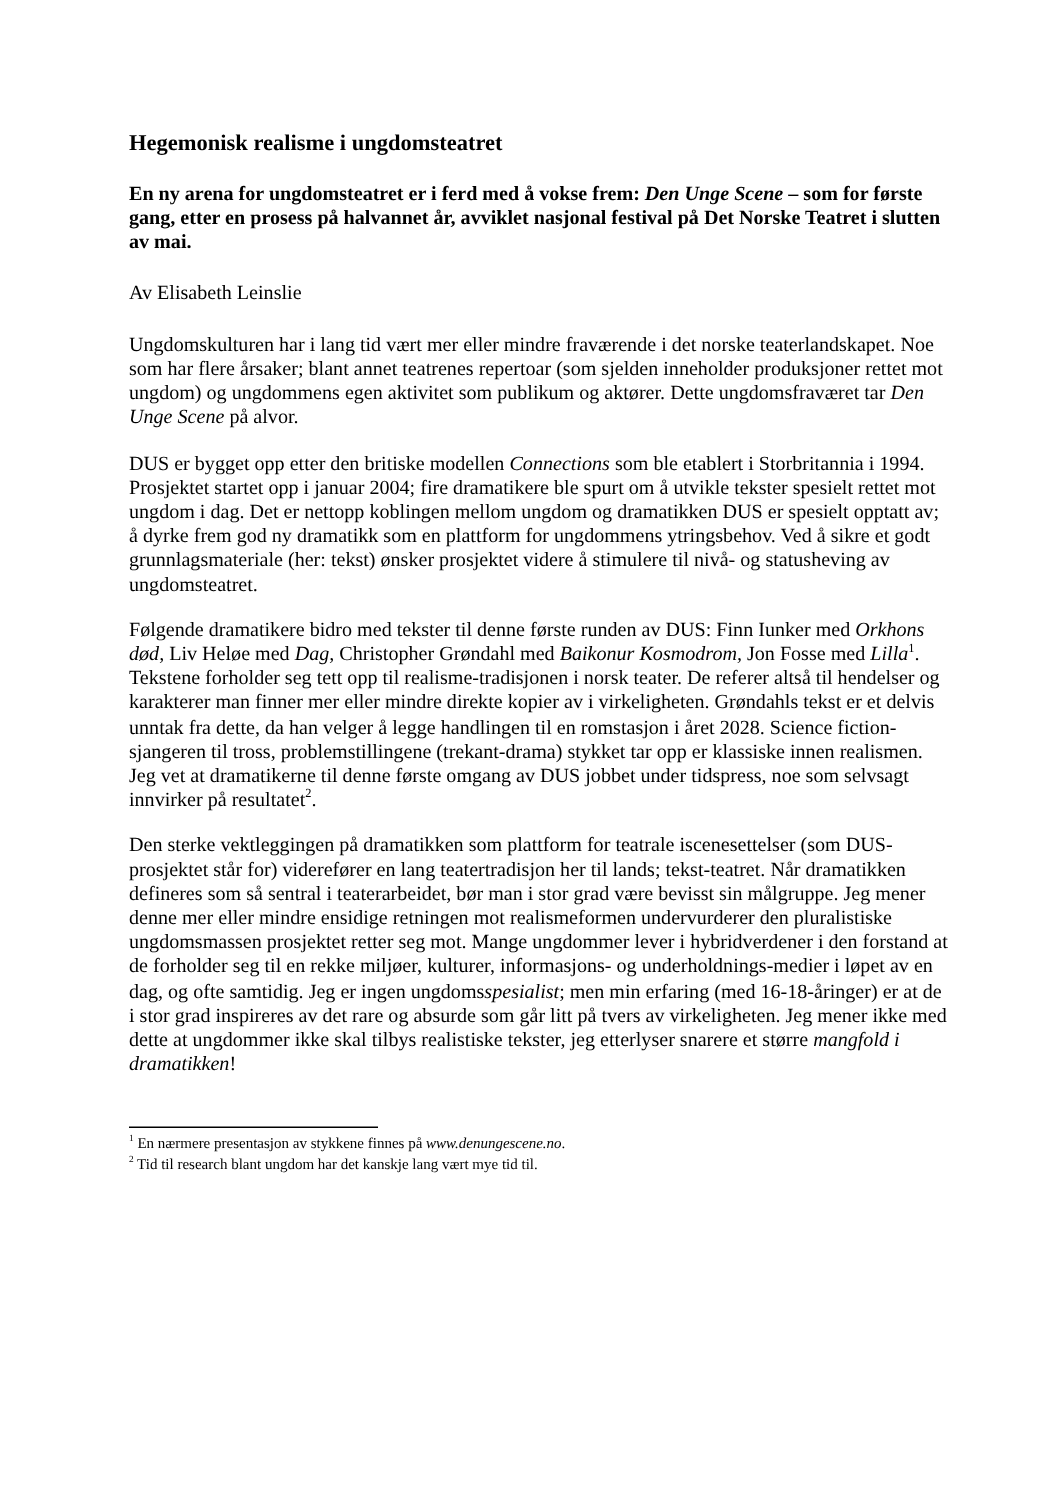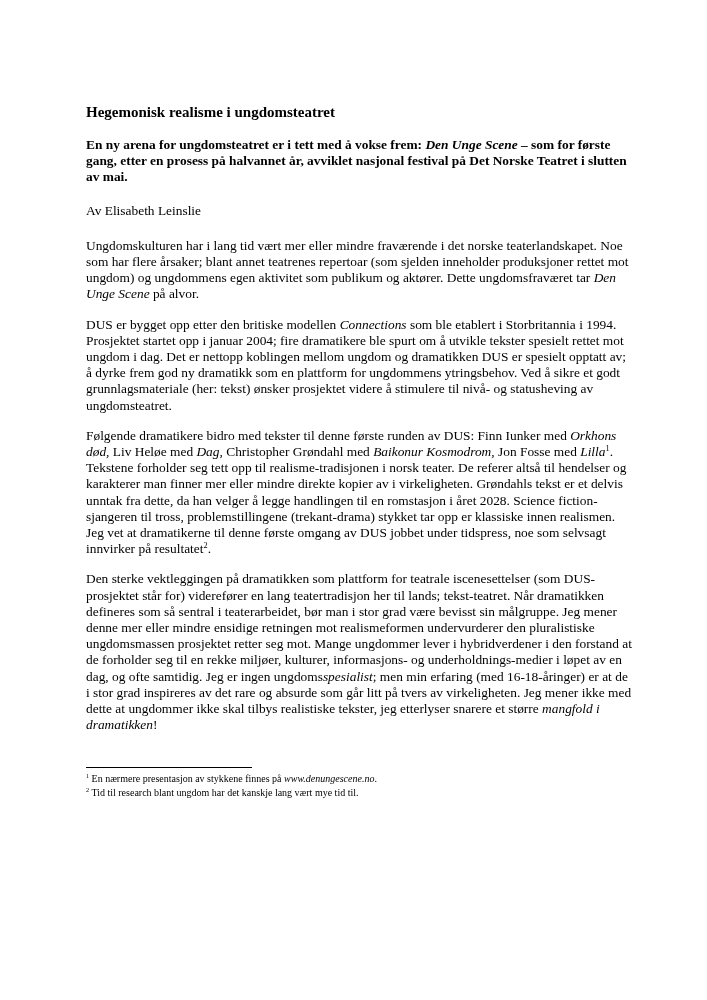--- a/index.html
+++ b/index.html
@@ -6,21 +6,21 @@
   .page {
     position: relative;
     width: 707px;
     height: 1000px;
     background: #ffffff;
     overflow: hidden;
   }
   .content {
     position: absolute;
     left: 86px;
-    top: 16px;
+    top: 0;
     width: 547px;
     padding-top: 87px;
     color: #000000;
     font-family: "Liberation Serif", serif;
     font-size: 13.4px;
     line-height: 16.2px;
     text-align: left;
   }
   .block { margin: 0; }
   .block.title {
@@ -50,21 +50,21 @@
   }
   .run-i { font-style: italic; }
   sup { font-size: 0.62em; line-height: 0; }
 </style>
 </head>
 <body>
 
 <div class="page">
   <div class="content">
       <div class="block title"><span>Hegemonisk realisme i ungdomsteatret</span></div>
-      <div class="block lead"><span>En ny arena for ungdomsteatret er i tett med å vokse frem: </span><span class="run-i">Den Unge Scene</span><span> – som for første gang, etter en prosess på halvannet år, avviklet nasjonal festival på Det Norske Teatret i slutten av mai.</span></div>
+      <div class="block lead"><span>En ny arena for ungdomsteatret er i ferd med å vokse frem: </span><span class="run-i">Den Unge Scene</span><span> – som for første gang, etter en prosess på halvannet år, avviklet nasjonal festival på Det Norske Teatret i slutten av mai.</span></div>
       <div class="block byline"><span>Av Elisabeth Leinslie</span></div>
       <div class="block para"><span>Ungdomskulturen har i lang tid vært mer eller mindre fraværende i det norske teaterlandskapet. Noe som har flere årsaker; blant annet teatrenes repertoar (som sjelden inneholder produksjoner rettet mot ungdom) og ungdommens egen aktivitet som publikum og aktører. Dette ungdomsfraværet tar </span><span class="run-i">Den Unge Scene</span><span> på alvor.</span></div>
       <div class="block para"><span>DUS er bygget opp etter den britiske modellen </span><span class="run-i">Connections</span><span> som ble etablert i Storbritannia i 1994. Prosjektet startet opp i januar 2004; fire dramatikere ble spurt om å utvikle tekster spesielt rettet mot ungdom i dag. Det er nettopp koblingen mellom ungdom og dramatikken DUS er spesielt opptatt av; å dyrke frem god ny dramatikk som en plattform for ungdommens ytringsbehov. Ved å sikre et godt grunnlagsmateriale (her: tekst) ønsker prosjektet videre å stimulere til nivå- og statusheving av ungdomsteatret.</span></div>
       <div class="block para"><span>Følgende dramatikere bidro med tekster til denne første runden av DUS: Finn Iunker med </span><span class="run-i">Orkhons død,</span><span> Liv Heløe med </span><span class="run-i">Dag,</span><span> Christopher Grøndahl med </span><span class="run-i">Baikonur Kosmodrom,</span><span> Jon Fosse med </span><span class="run-i">Lilla</span><sup>1</sup><span>. Tekstene forholder seg tett opp til realisme-tradisjonen i norsk teater. De referer altså til hendelser og karakterer man finner mer eller mindre direkte kopier av i virkeligheten. Grøndahls tekst er et delvis unntak fra dette, da han velger å legge handlingen til en romstasjon i året 2028. Science fiction-sjangeren til tross, problemstillingene (trekant-drama) stykket tar opp er klassiske innen realismen. Jeg vet at dramatikerne til denne første omgang av DUS jobbet under tidspress, noe som selvsagt innvirker på resultatet</span><sup>2</sup><span>.</span></div>
       <div class="block para"><span>Den sterke vektleggingen på dramatikken som plattform for teatrale iscenesettelser (som DUS-prosjektet står for) viderefører en lang teatertradisjon her til lands; tekst-teatret. Når dramatikken defineres som så sentral i teaterarbeidet, bør man i stor grad være bevisst sin målgruppe. Jeg mener denne mer eller mindre ensidige retningen mot realismeformen undervurderer den pluralistiske ungdomsmassen prosjektet retter seg mot. Mange ungdommer lever i hybridverdener i den forstand at de forholder seg til en rekke miljøer, kulturer, informasjons- og underholdnings-medier i løpet av en dag, og ofte samtidig. Jeg er ingen ungdoms</span><span class="run-i">spesialist</span><span>; men min erfaring (med 16-18-åringer) er at de i stor grad inspireres av det rare og absurde som går litt på tvers av virkeligheten. Jeg mener ikke med dette at ungdommer ikke skal tilbys realistiske tekster, jeg etterlyser snarere et større </span><span class="run-i">mangfold i dramatikken</span><span>!</span></div>
       <div class="block separator"></div>
       <div class="block footnote"><sup>1</sup><span> En nærmere presentasjon av stykkene finnes på </span><span class="run-i">www.denungescene.no</span><span>.</span></div>
       <div class="block footnote"><sup>2</sup><span> Tid til research blant ungdom har det kanskje lang vært mye tid til.</span></div>
     </div>
 </div>

